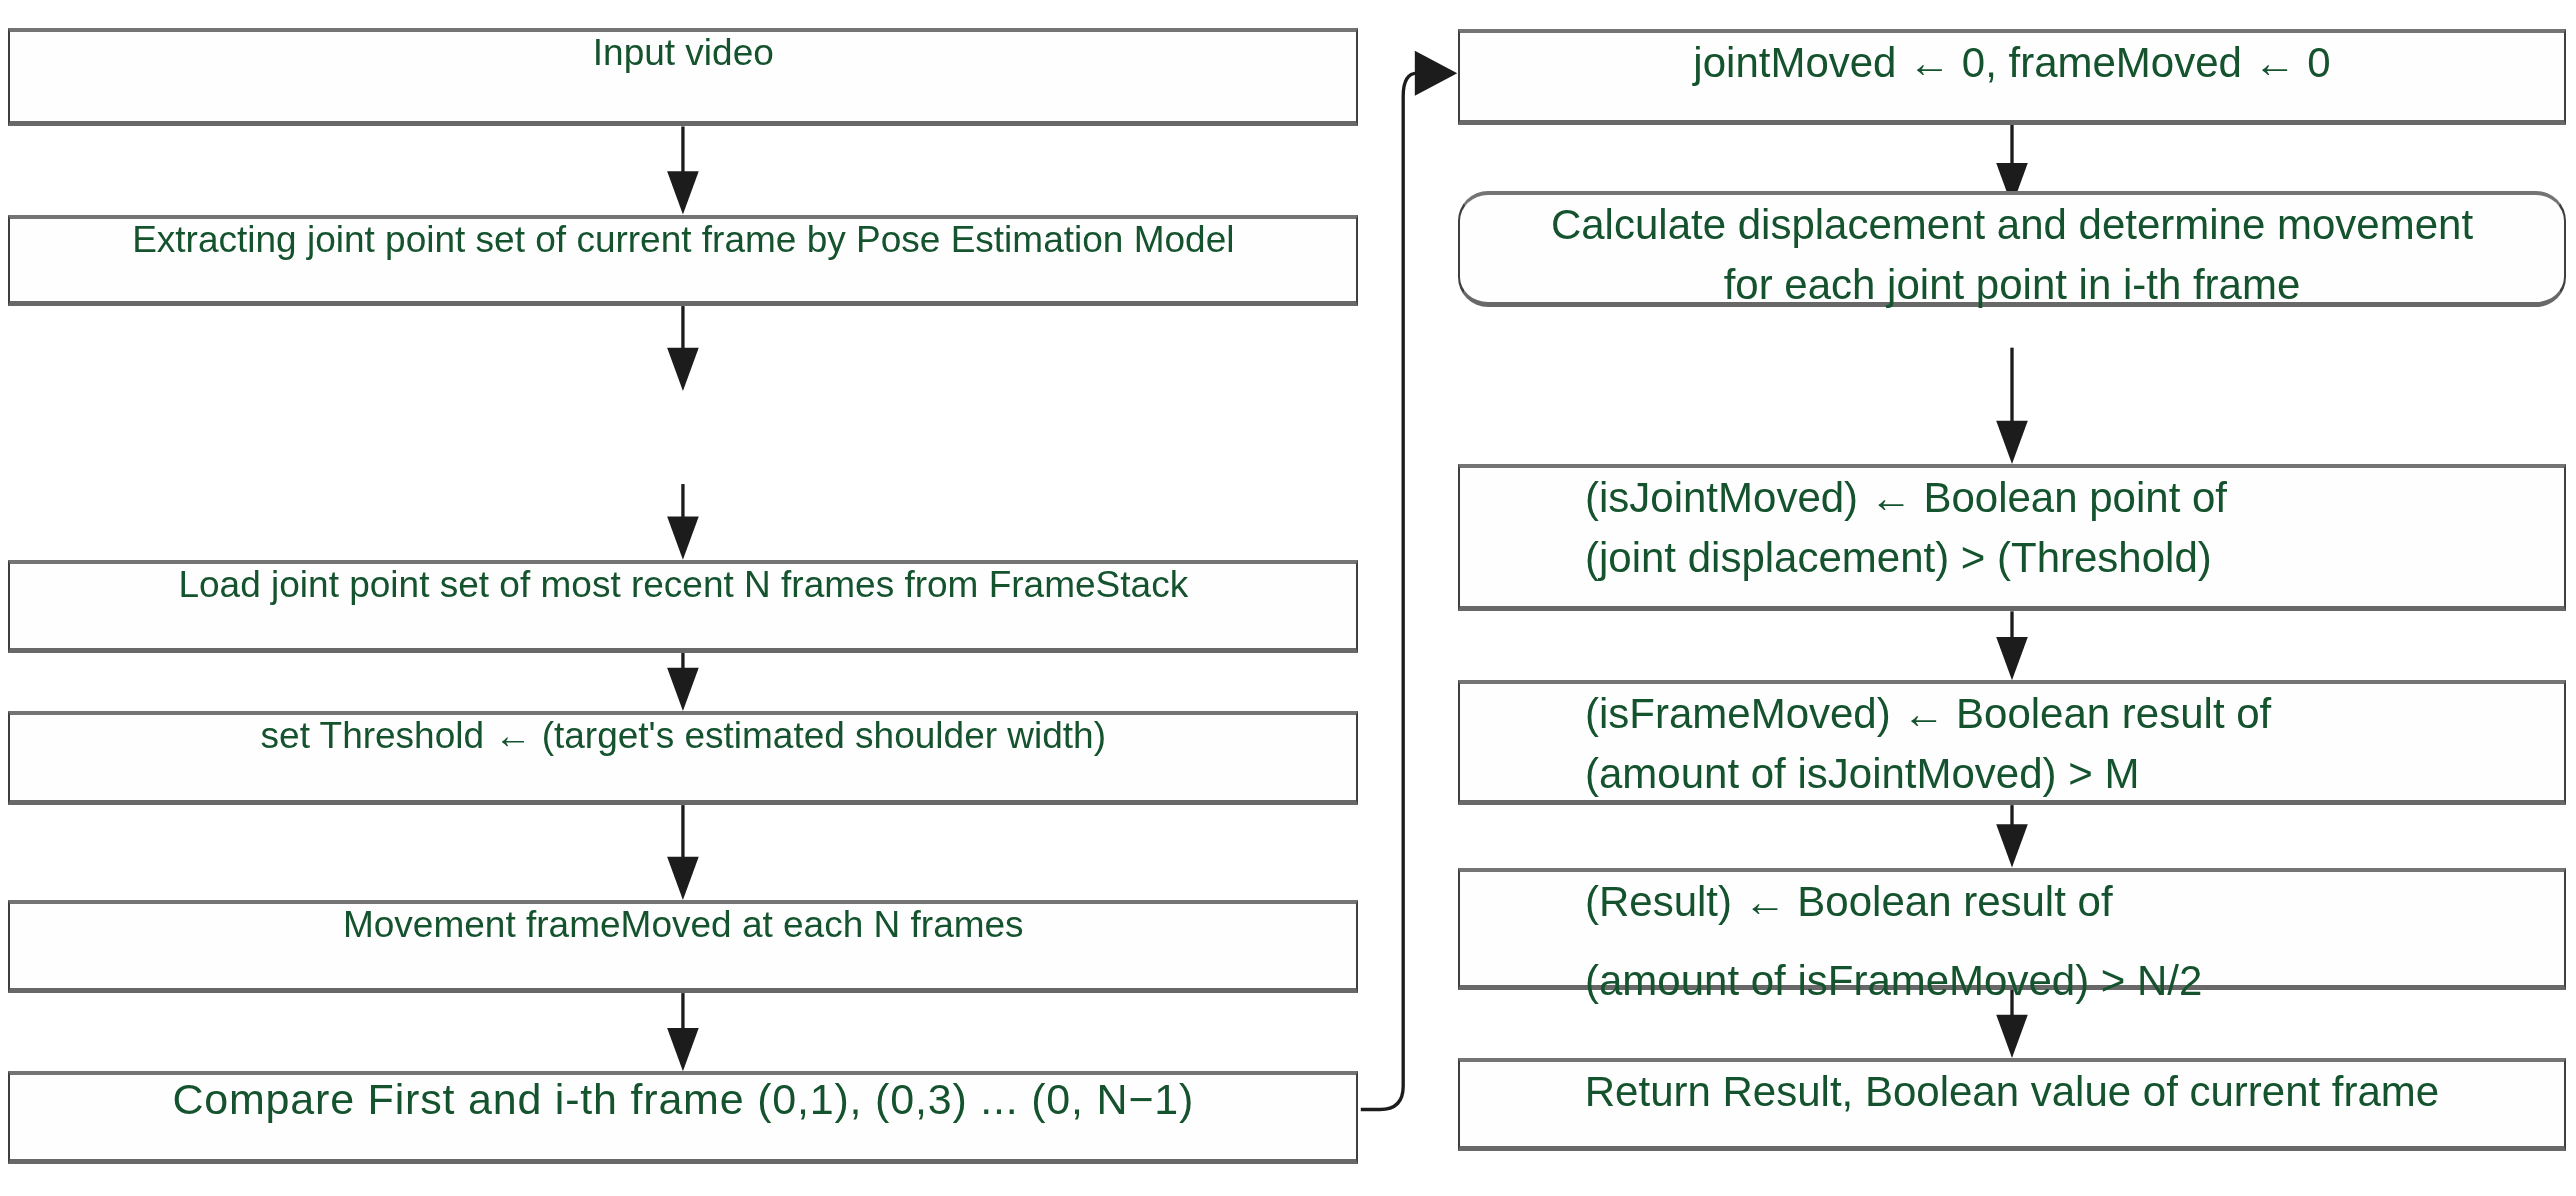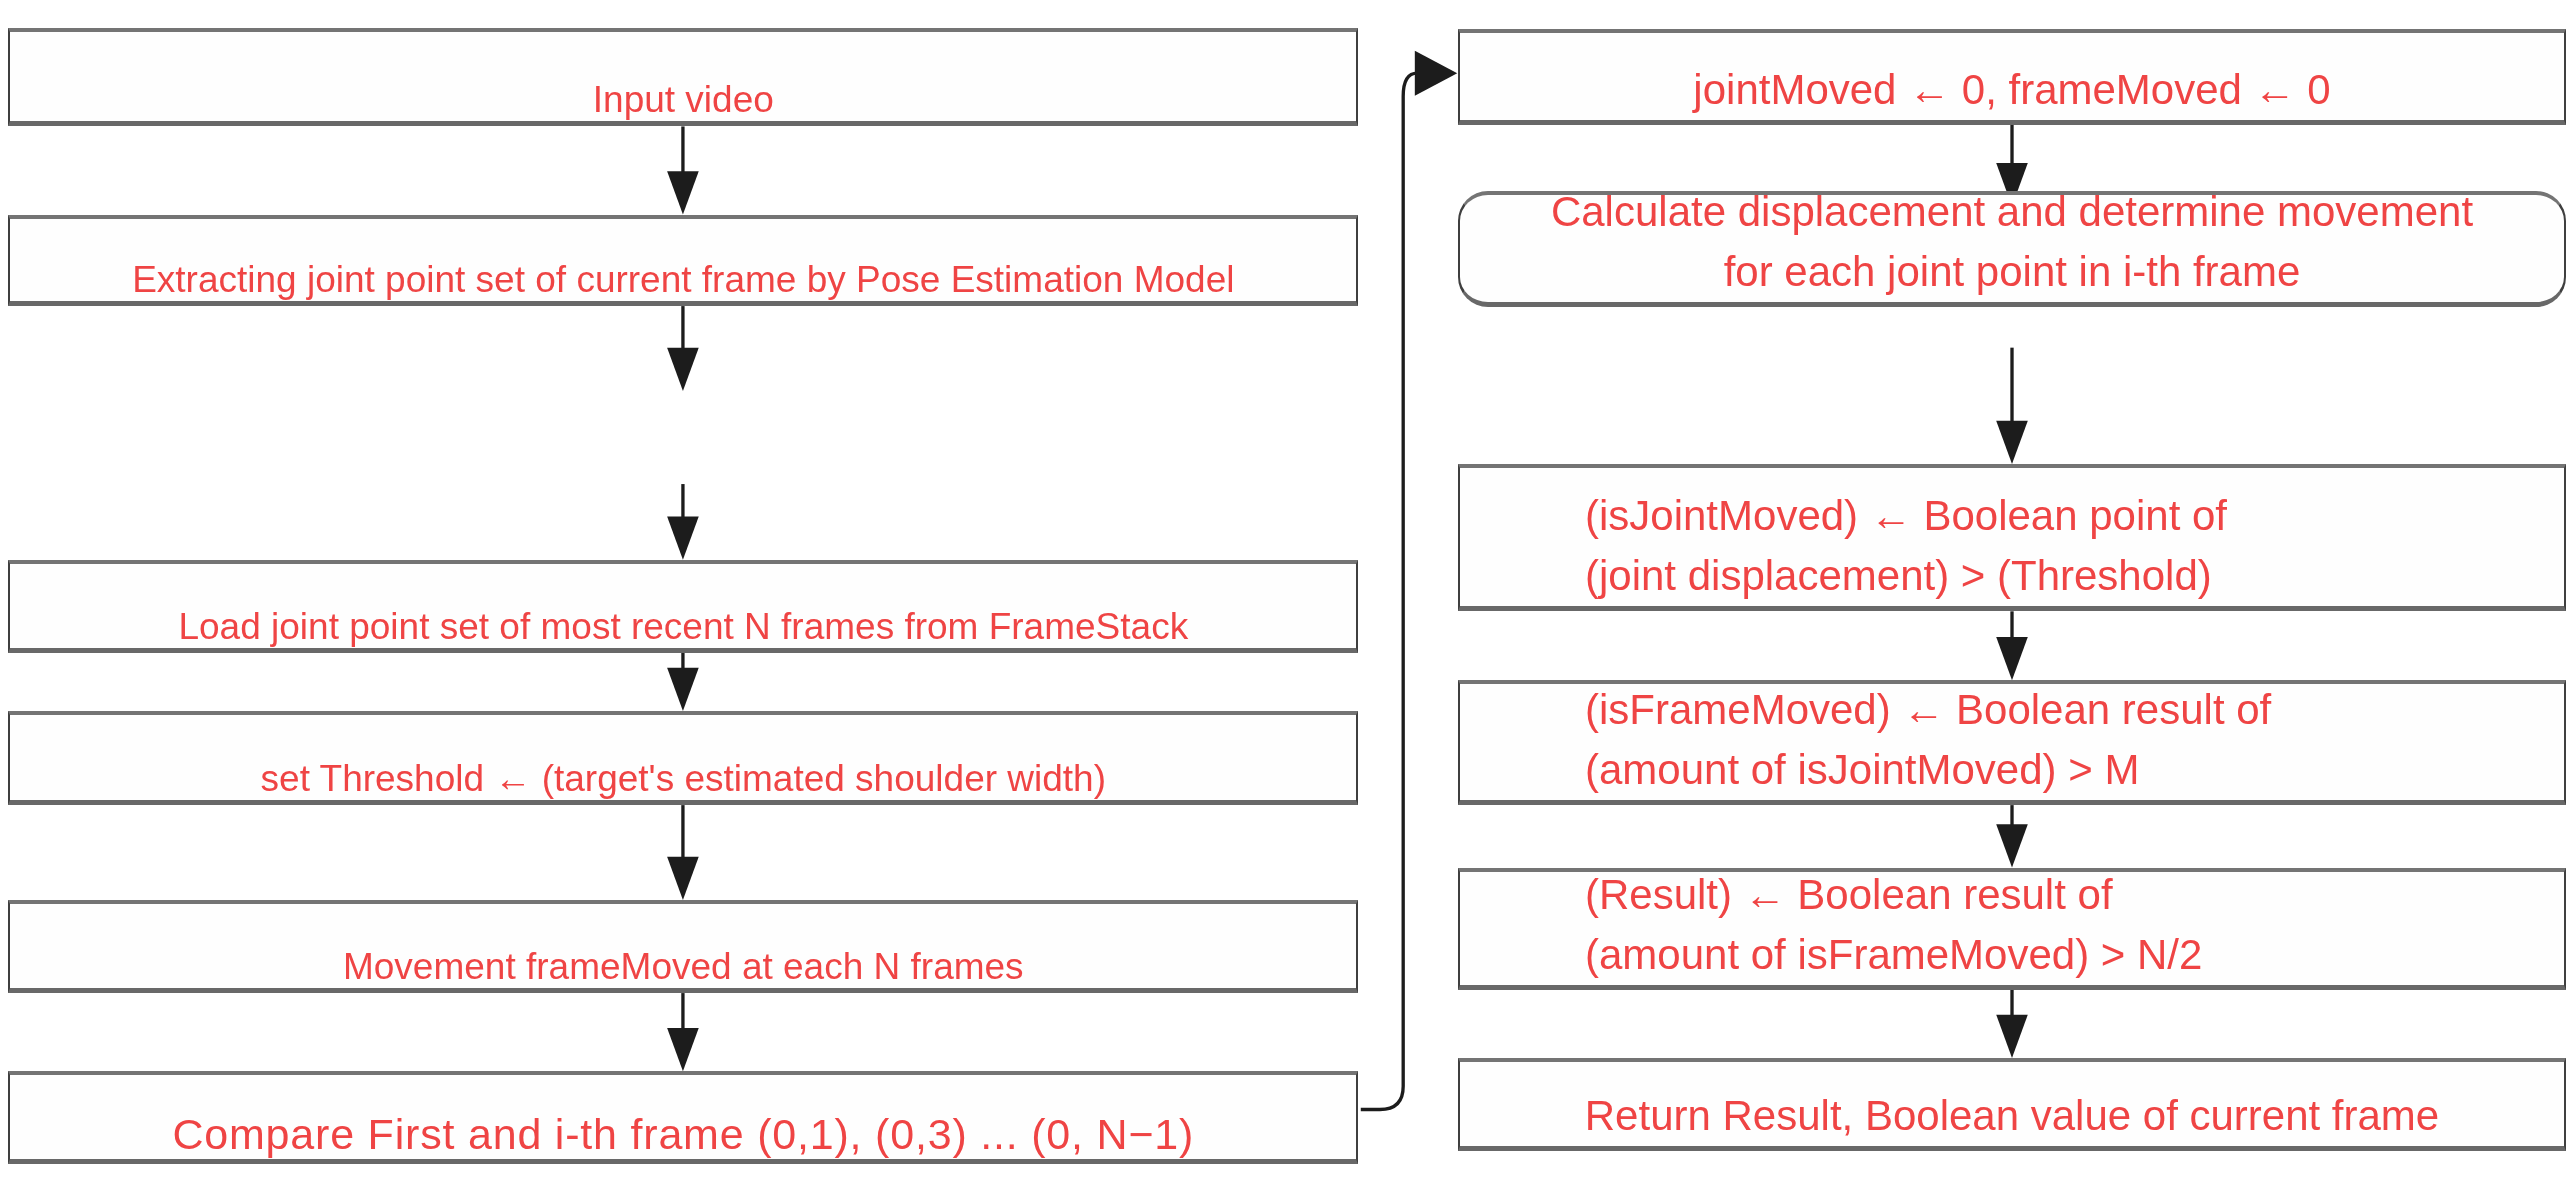--- a/index.html
+++ b/index.html
@@ -26,23 +26,23 @@
   .box {
     position: absolute;
     box-sizing: border-box;
     background: #fefefe;
     border-left: 2.5px solid #3f3f3f;
     border-right: 2.5px solid #3f3f3f;
     border-top: 4.2px solid #747474;
     border-bottom: 5px solid #686868;
     display: flex;
     flex-direction: column;
-    justify-content: flex-end;
+    justify-content: flex-start;
     align-items: center;
-    color: #ef4444;
+    color: #14532d;
     text-align: center;
     white-space: nowrap;
   }
   .box .line { display: block; }
   .left-col  { left: 8.3px;   width: 1350px; font-size: 37px; }
   .right-col { left: 1458px; width: 1108px; font-size: 42px; }
   .right-col .line { line-height: 60px; }
   .align-left {
     align-items: flex-start;
     text-align: left;
@@ -146,21 +146,21 @@
   <div class="box right-col align-left" style="top:464px;height:147px;">
     <span class="line">(isJointMoved) ← Boolean point of</span>
     <span class="line">(joint displacement) &gt; (Threshold)</span>
   </div>
 
   <div class="box right-col align-left" style="top:680px;height:125px;">
     <span class="line">(isFrameMoved) ← Boolean result of</span>
     <span class="line">(amount of isJointMoved) &gt; M</span>
   </div>
 
-  <div class="box right-col align-left" style="top:868px;height:122px;">
+  <div class="box right-col align-left" style="top:868px;height:122px;gap:19px;">
     <span class="line">(Result) ← Boolean result of</span>
     <span class="line">(amount of isFrameMoved) &gt; N/2</span>
   </div>
 
   <div class="box right-col" style="top:1058px;height:93px;">
     <span class="line">Return Result, Boolean value of current frame</span>
   </div>
 
 </div>
 

